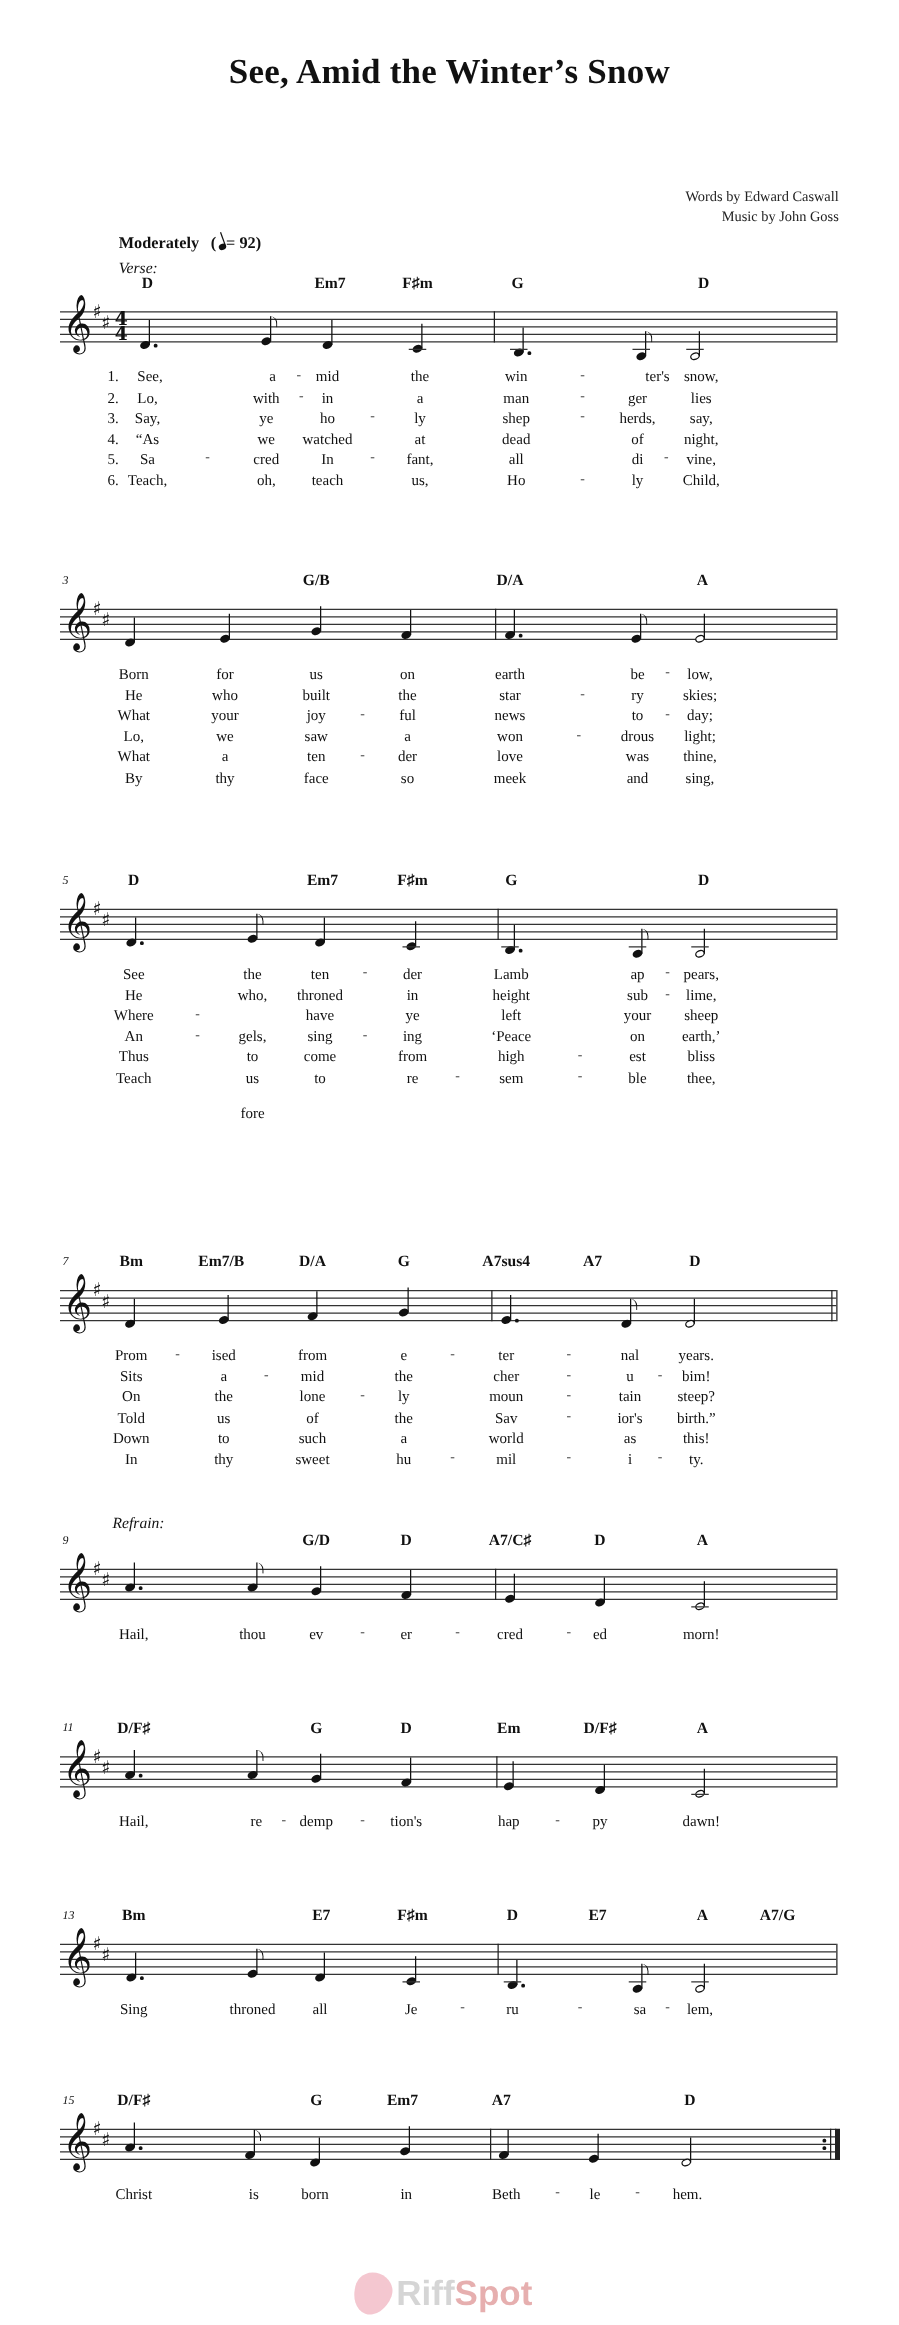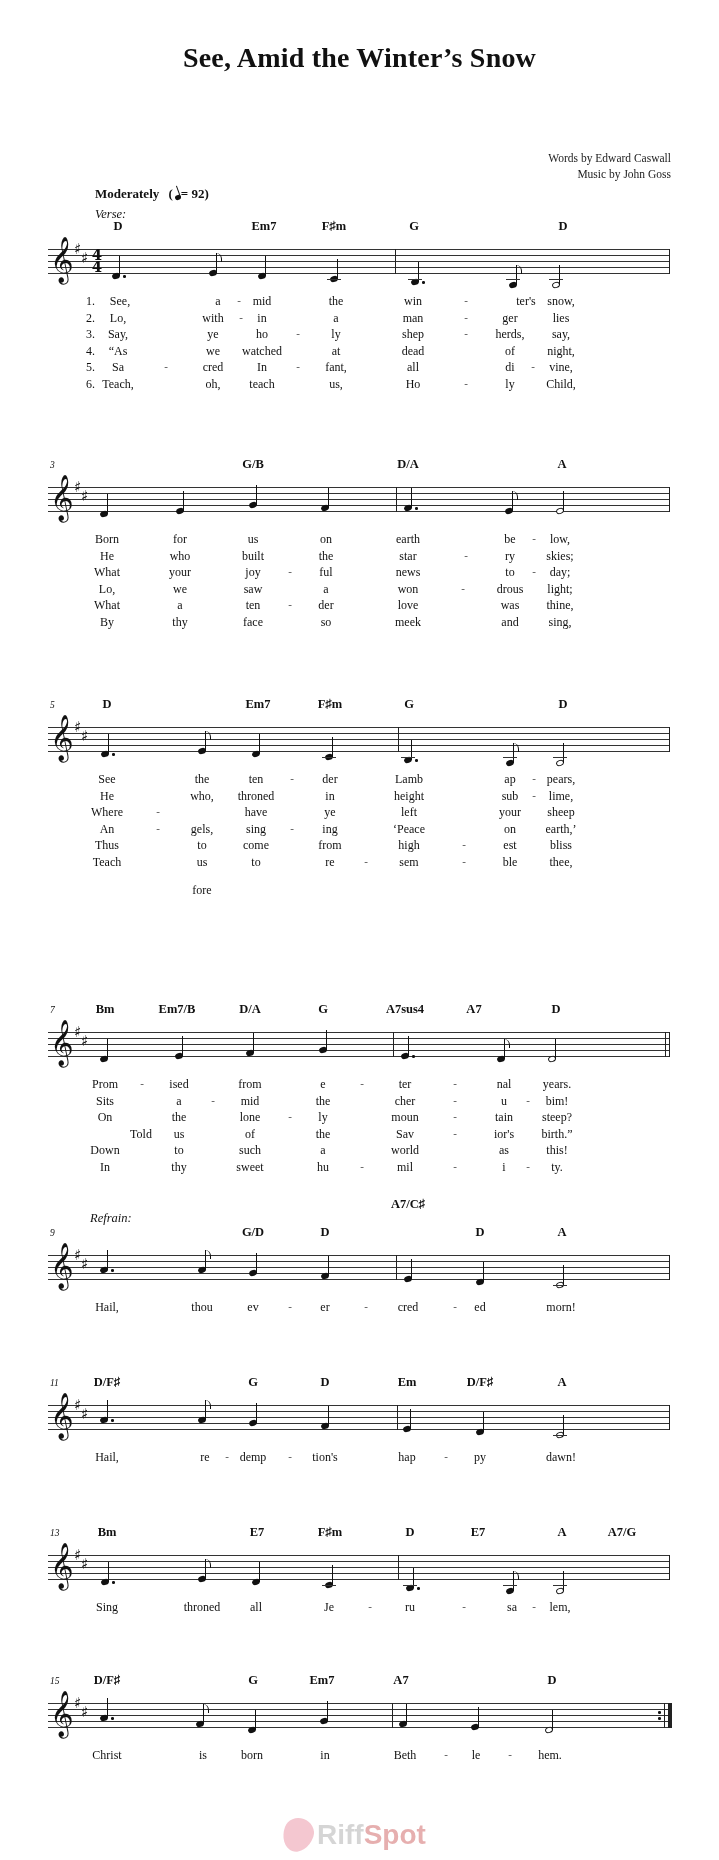--- a/index.html
+++ b/index.html
@@ -376,21 +376,21 @@
       <div class="lyric" style="left: 557px; top: 1093.5px;">bim!</div>
       <div class="lyric" style="left: 105px; top: 1110px;">On</div>
       <div class="lyric" style="left: 179px; top: 1110px;">the</div>
       <div class="lyric" style="left: 250px; top: 1110px;">lone</div>
       <div class="hyph" style="left: 290px; top: 1110px;">-</div>
       <div class="lyric" style="left: 323px; top: 1110px;">ly</div>
       <div class="lyric" style="left: 405px; top: 1110px;">moun</div>
       <div class="hyph" style="left: 455px; top: 1110px;">-</div>
       <div class="lyric" style="left: 504px; top: 1110px;">tain</div>
       <div class="lyric" style="left: 557px; top: 1110px;">steep?</div>
-      <div class="lyric" style="left: 105px; top: 1126.5px; margin-left: 36px;">Told</div>
+      <div class="lyric" style="left: 105px; top: 1126.5px;">Told</div>
       <div class="lyric" style="left: 179px; top: 1126.5px;">us</div>
       <div class="lyric" style="left: 250px; top: 1126.5px;">of</div>
       <div class="lyric" style="left: 323px; top: 1126.5px;">the</div>
       <div class="lyric" style="left: 405px; top: 1126.5px;">Sav</div>
       <div class="hyph" style="left: 455px; top: 1126.5px;">-</div>
       <div class="lyric" style="left: 504px; top: 1126.5px;">ior's</div>
       <div class="lyric" style="left: 557px; top: 1126.5px;">birth.”</div>
       <div class="lyric" style="left: 105px; top: 1143px;">Down</div>
       <div class="lyric" style="left: 179px; top: 1143px;">to</div>
       <div class="lyric" style="left: 250px; top: 1143px;">such</div>
@@ -417,21 +417,21 @@
       <div class="abs line-el" style="left: 48px; width: 621px; top: 1279px; height: 1px; background: rgb(51, 51, 51);"></div>
       <div class="clef" style="left: 50px; top: 1245px;">𝄞</div>
       <div class="sharp" style="left: 74px; top: 1248px;">♯</div>
       <div class="sharp" style="left: 81px; top: 1257px;">♯</div>
       <div class="measure-num" style="left: 50px; top: 1228px;">9</div>
       <div class="abs section-label" style="left: 90px; top: 1211px;">Refrain:</div>
       <div class="barline" style="left: 396px; top: 1255px; height: 25px;"></div>
       <div class="barline" style="left: 669px; top: 1255px; height: 25px;"></div>
       <div class="chord" style="left: 253px; top: 1225px;">G/D</div>
       <div class="chord" style="left: 325px; top: 1225px;">D</div>
-      <div class="chord" style="left: 408px; top: 1197px;">A7/C♯</div>
+      <div class="chord" style="left: 408px; top: 1225px;">A7/C♯</div>
       <div class="chord" style="left: 480px; top: 1225px;">D</div>
       <div class="chord" style="left: 562px; top: 1225px;">A</div>
       <div class="note" style="left: 100px; top: 1267px;"></div>
       <div class="stem" style="left: 107px; top: 1250px; height: 20px;"></div>
       <div class="dot" style="left: 111px; top: 1269px;"></div>
       <div class="note" style="left: 198px; top: 1267px;"></div>
       <div class="stem" style="left: 205px; top: 1250px; height: 20px;"></div>
       <div class="flag" style="left: 205px; top: 1250px;"></div>
       <div class="note" style="left: 249px; top: 1270px;"></div>
       <div class="stem" style="left: 256px; top: 1253px; height: 20px;"></div>

